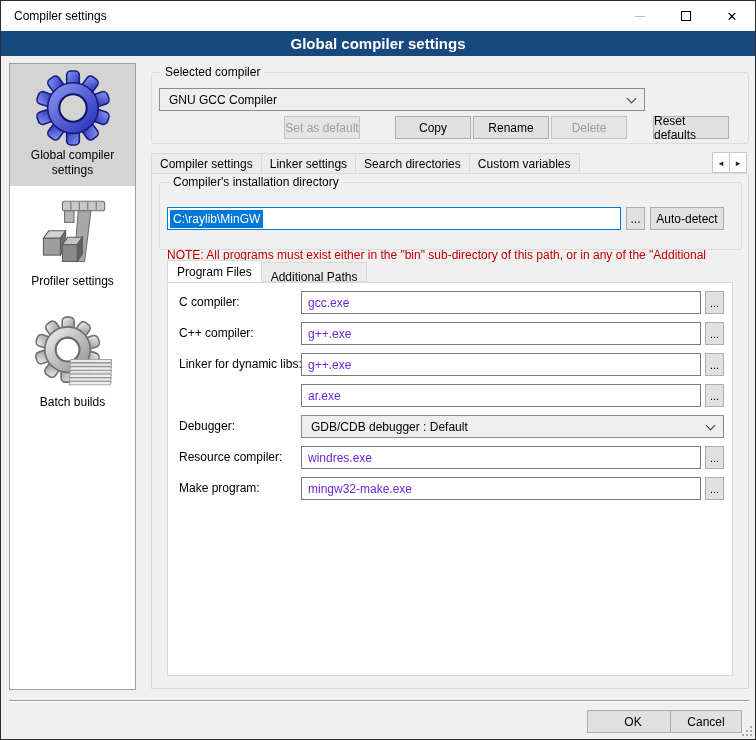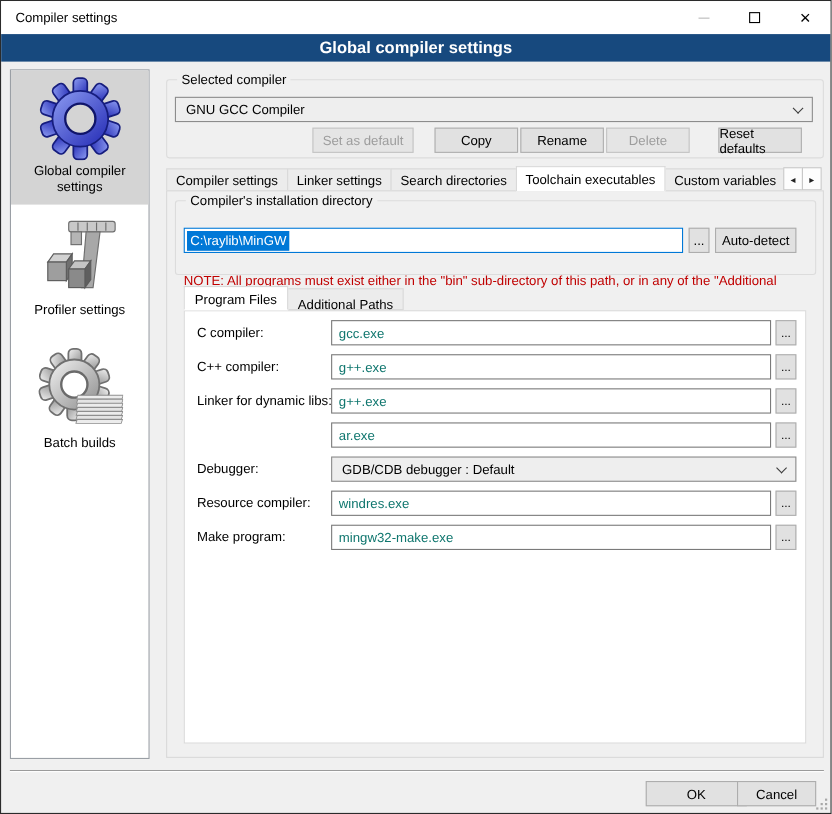--- a/index.html
+++ b/index.html
@@ -29,28 +29,28 @@
   .side-item + .side-item { margin-top:4px; }
   .side-item:nth-child(3) { margin-top:14px; }
   
   .groupbox { position:absolute; border:1px solid #dcdcdc; border-radius:3px; }
   .group-label { position:absolute; top:-8px; left:9px; background:#f0f0f0; padding:0 4px; font-size:12px; }
   
   .btn { position:absolute; height:23px; background:#e1e1e1; border:1px solid #adadad; font-size:12px;
          display:flex; align-items:center; justify-content:center; color:#000; cursor:default; }
   .btn.disabled { color:#9d9d9d; border-color:#c3c3c3; background:#e5e5e5; }
   .txt { width:100%; height:23px; border:1px solid #7a7a7a; background:#fff; font-family:"Liberation Sans",sans-serif;
-         font-size:12px; padding:0 6px; color:#0f766e; }
+         font-size:12px; padding:0 6px; color:#6d28d9; }
   .combo { height:23px; border:1px solid #8c8c8c; background:#eeeeee; display:flex; align-items:center; padding:0 9px; font-size:12px; }
   .chev { display:inline-block; width:7px; height:7px; border-right:1px solid #3c3c3c; border-bottom:1px solid #3c3c3c;
           transform:rotate(45deg); margin-left:auto; margin-bottom:3px; }
   
   .g-selected { left:150px; top:71px; width:598px; height:72px; }
-  .compiler-combo { position:absolute; left:158px; top:87px; width:580px; }
-  .b-setdef { left:283px; top:115px; width:92px; }
+  .compiler-combo { position:absolute; left:158px; top:87px; width:486px; }
+  .b-setdef { left:283px; top:115px; width:76px; }
   .b-copy   { left:394px; top:115px; width:76px; }
   .b-rename { left:472px; top:115px; width:76px; }
   .b-delete { left:550px; top:115px; width:76px; }
   .b-reset  { left:652px; top:115px; width:76px; }
   
   .tabs { position:absolute; left:150px; top:150px; width:562px; height:23px; display:flex; align-items:flex-end; overflow:hidden; }
   .tab { flex:0 0 auto; height:21px; padding:3px 8px 0; background:#ececec; border:1px solid #d9d9d9; margin-right:-1px;
          font-size:12px; white-space:nowrap; cursor:default; }
   .tab.active { height:23px; padding-top:4px; background:#fff; border-bottom:1px solid #fff; position:relative; z-index:5; }
   .tab-scroll { position:absolute; right:8px; top:151px; display:flex; z-index:6; }
@@ -216,21 +216,20 @@
   <div class="btn disabled b-setdef">Set as default</div>
   <div class="btn b-copy">Copy</div>
   <div class="btn b-rename">Rename</div>
   <div class="btn disabled b-delete">Delete</div>
   <div class="btn b-reset">Reset defaults</div>
 
   <div class="tabs">
     <div class="tab">Compiler settings</div>
     <div class="tab">Linker settings</div>
     <div class="tab">Search directories</div>
-    <div class="tab active">Toolchain executables</div>
     <div class="tab">Custom variables</div>
 
   </div>
   <div class="tab-scroll">
     <div class="tsc-btn">
         <span>◂</span>
       </div>
     <div class="tsc-btn">
         <span>▸</span>
       </div>

